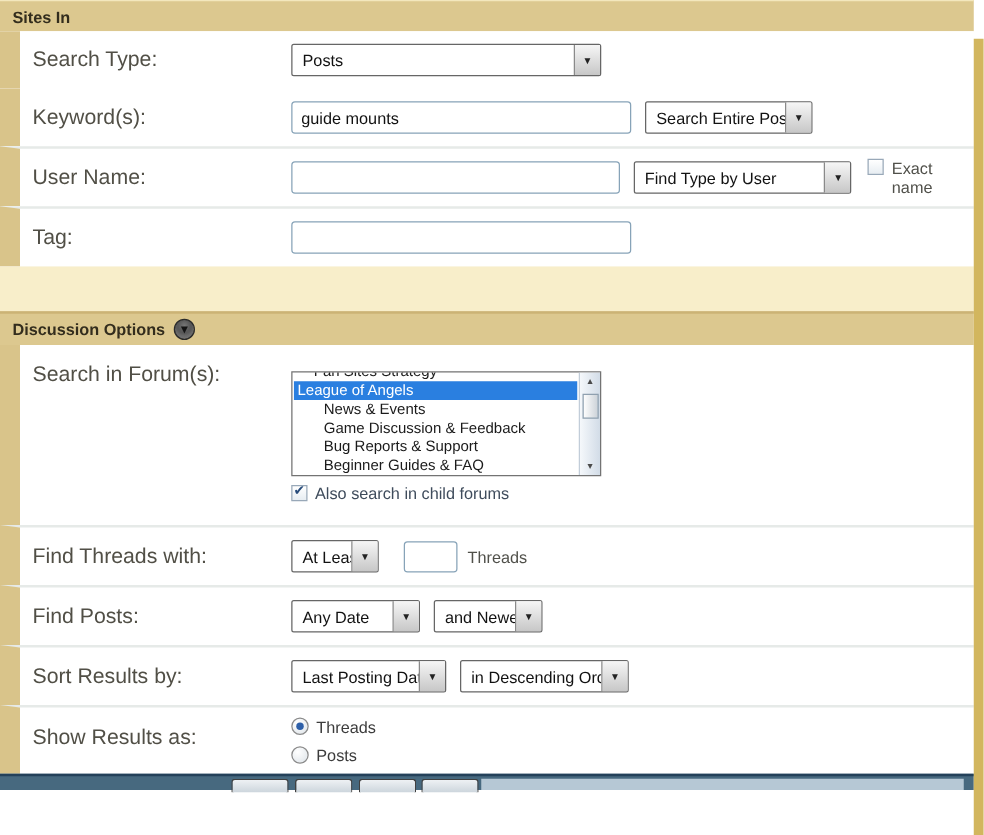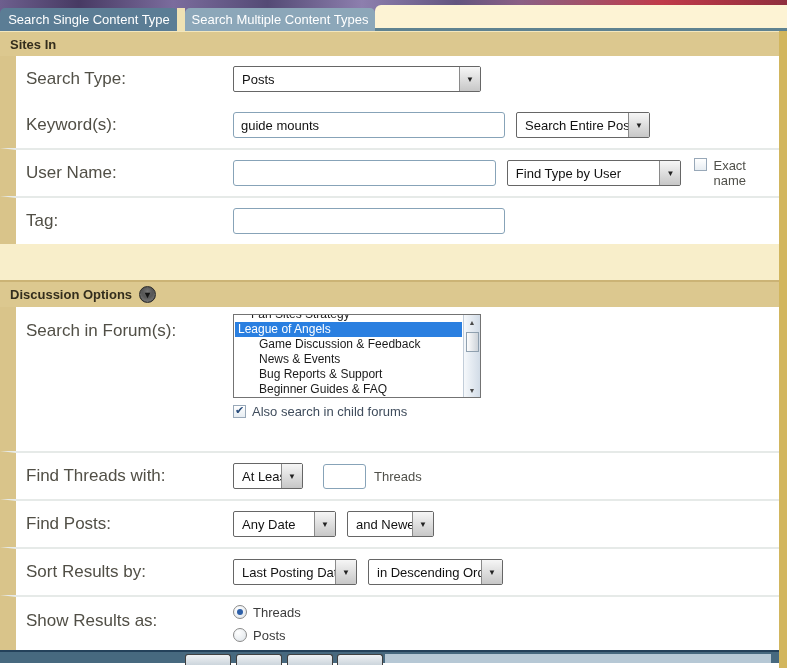--- a/index.html
+++ b/index.html
@@ -62,21 +62,21 @@
   .cb-label { font-size: 13px; color: #50504a; margin-left: 6px; }
   .child-label { color: #3f4c5c; }
   .radio { width: 14px; height: 14px; border-radius: 50%; border: 1px solid #8a8a8a;
     background: radial-gradient(circle at 35% 30%, #fff, #dde3e8); position: relative; cursor: pointer; flex: none; }
   .radio.checked::after { content: ""; position: absolute; inset: 3px; border-radius: 50%; background: #2d5fa8; }
   .radio-line { display: flex; align-items: center; }
   .radio-line .cb-label { color: #3c3c3c; }
 
   
   .row-forums { height: 144px; }
-  .forums-col { margin-left: 217px; display: flex; flex-direction: column; align-items: flex-start; padding-top: 7px; align-self: flex-start; }
+  .forums-col { margin-left: 217px; display: flex; flex-direction: column; align-items: flex-start; padding-top: 21px; align-self: flex-start; }
   .listbox { position: relative; width: 248px; height: 84px; border: 1px solid #737373; background: #fff; overflow: hidden; }
   .list-items { position: absolute; left: 1px; top: 0; right: 18px; bottom: 1px; overflow: hidden; font-size: 12px; color: #1b1b1b; }
   .li-item { height: 15px; line-height: 15px; padding-left: 24px; white-space: nowrap; cursor: default; }
   .li-item.clipped { margin-top: -8px; padding-left: 16px; }
   .li-item.selected { background: #2a7fe0; color: #fff; padding-left: 3px; }
   .vscroll { position: absolute; top: 0; right: 0; bottom: 0; width: 17px;
     background: linear-gradient(90deg,#f5f8fb,#d2dce7); border-left: 1px solid #c2cdd9; display: flex; flex-direction: column; align-items: center; }
   .sb-arrow { height: 14px; width: 100%; display: flex; align-items: center; justify-content: center; font-size: 7px; color: #4a4a4a; cursor: pointer; }
   .sb-spacer { flex: 1; }
   .sb-thumb { width: 13px; height: 20px; margin-top: 3px; border: 1px solid #8fa0af;
@@ -92,27 +92,20 @@
 
   .mr11 { margin-right: 11px; } .mr20 { margin-right: 20px; } .mr8 { margin-right: 8px; }
   .exact-wrap { display: flex; margin-left: 13px; }
   .show-col { margin-left: 217px; display: flex; flex-direction: column; gap: 8px; align-self: center; }
 </style>
 </head>
 <body>
 
 <div class="screen">
 
-  <div class="topbar">
-    <div class="top-filler"></div>
-    <div class="top-filler-line"></div>
-    <div class="tab active">Search Single Content Type</div>
-    <div class="tab-gap"></div>
-    <div class="tab inactive">Search Multiple Content Types</div>
-  </div>
 
   <div class="gold-strip"></div>
 
   <div class="content">
 
     <div class="sec-header">
       <span>Sites In</span>
     </div>
     <div class="row r46">
       <span class="lbl">Search Type:</span>
@@ -166,22 +159,22 @@
       </span>
     </div>
 
     <div class="row row-forums">
       <span class="lbl top">Search in Forum(s):</span>
       <div class="forums-col">
         <div class="listbox">
           <div class="list-items">
             <div class="li-item clipped">Fan Sites Strategy</div>
             <div class="li-item selected">League of Angels</div>
+            <div class="li-item">News &amp; Events</div>
             <div class="li-item">Game Discussion &amp; Feedback</div>
-            <div class="li-item">News &amp; Events</div>
             <div class="li-item">Bug Reports &amp; Support</div>
             <div class="li-item">Beginner Guides &amp; FAQ</div>
           </div>
           <div class="vscroll">
             <span class="sb-arrow">▲</span>
             <span class="sb-thumb"></span>
             <span class="sb-spacer"></span>
             <span class="sb-arrow">▼</span>
           </div>
         </div>

